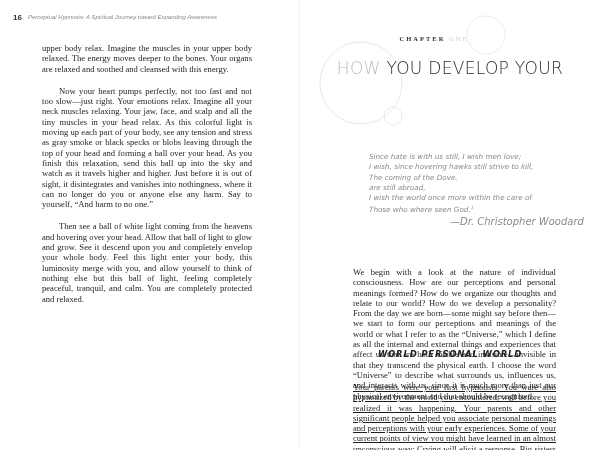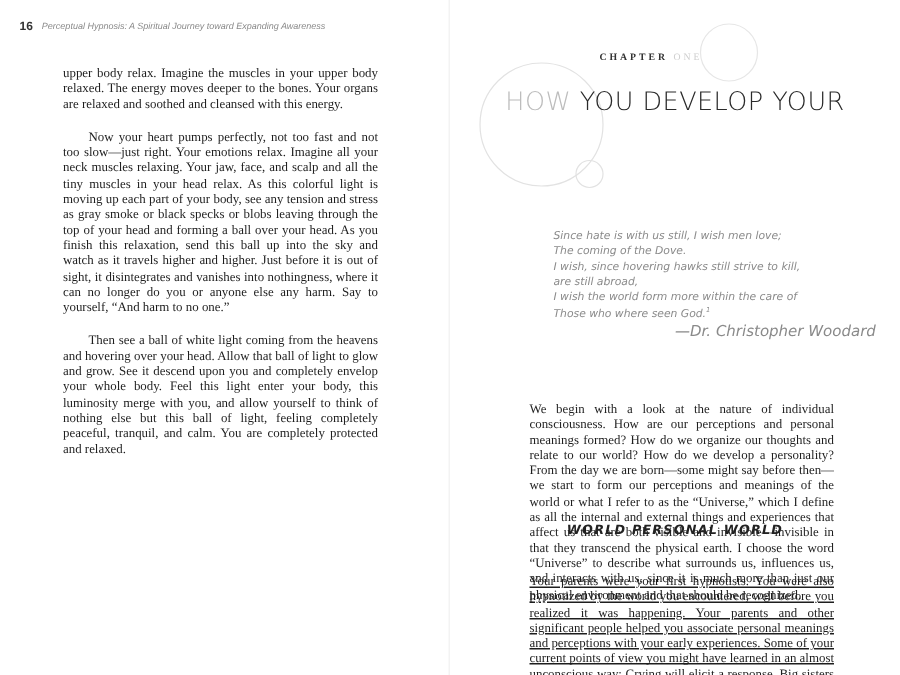--- a/index.html
+++ b/index.html
@@ -65,24 +65,24 @@
   <span>CHAPTER</span>
   <span class="num">ONE</span>
 </div>
 
 <div class="chapter-title">
   <div><span class="light">HOW</span><span> YOU DEVELOP YOUR</span></div>
 </div>
 
 <div class="epigraph">
   <span class="line">Since hate is with us still, I wish men love;</span>
+  <span class="line">I wish, since hovering hawks still strive to kill,</span>
   <span class="line">The coming of the Dove.</span>
-  <span class="line">I wish, since hovering hawks still strive to kill,</span>
   <span class="line">are still abroad,</span>
-  <span class="line">I wish the world form more within the care of</span>
+  <span class="line">I wish the world once more within the care of</span>
   <span class="line"><span>Those who where seen God.</span><sup>1</sup></span>
 </div>
 <div class="attribution">—Dr. Christopher Woodard</div>
 
 <div class="right-body-1 body-text">
   <p>We begin with a look at the nature of individual consciousness. How are our perceptions and personal meanings formed? How do we organize our thoughts and relate to our world? How do we develop a personality? From the day we are born—some might say before then—we start to form our perceptions and meanings of the world or what I refer to as the “Universe,” which I define as all the internal and external things and experiences that affect us that are both visible and invisible—invisible in that they transcend the physical earth. I choose the word “Universe” to describe what surrounds us, influences us, and interacts with us, since it is much more than just our physical environment and that should be recognized.</p>
 </div>
 
 <div class="section-head">WORLD PERSONAL WORLD</div>
 

